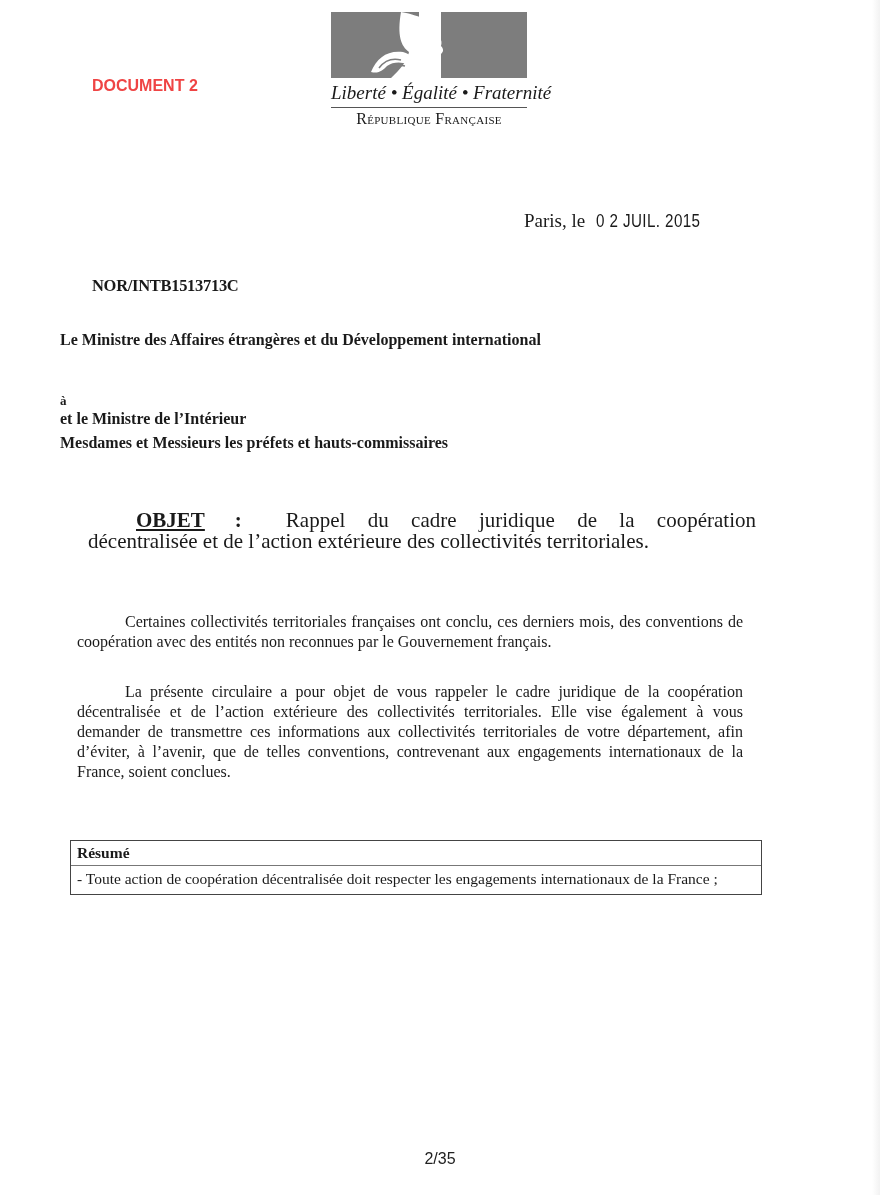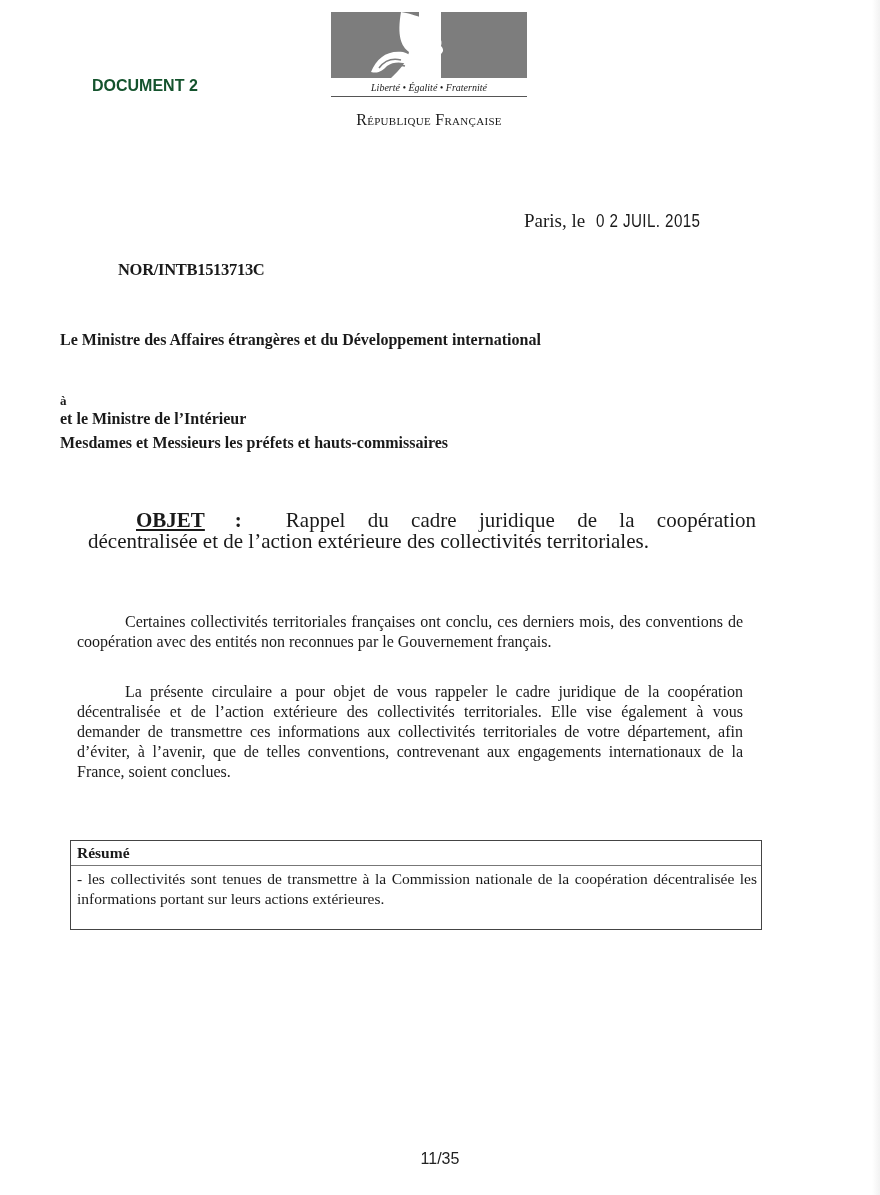--- a/index.html
+++ b/index.html
@@ -1,38 +1,38 @@
 <!DOCTYPE html>
 <html><head>
 <meta charset="utf-8">
 <style>
   html, body { margin: 0; padding: 0; background: #ffffff; }
   body { width: 880px; height: 1195px; position: relative; overflow: hidden;
          font-family: "Liberation Serif", serif; color: #1a1a1a; }
   .abs { position: absolute; }
-  .doc-label { left: 92px; top: 77px; font-family: "Liberation Sans", sans-serif; font-weight: bold; font-size: 16px; color: #14532d; }
+  .doc-label { left: 92px; top: 77px; font-family: "Liberation Sans", sans-serif; font-weight: bold; font-size: 16px; color: #ef4444; }
   .logo { left: 331px; top: 12px; width: 196px; }
   .logo-img { width: 196px; height: 66px; position: relative; }
-  .motto { font-style: italic; font-size: 10px; text-align: center; margin-top: 4px; padding-bottom: 3px; border-bottom: 1px solid #555; white-space: nowrap; }
-  .republic { font-size: 16px; text-align: center; margin-top: 14px; letter-spacing: 0.3px; font-variant: small-caps; white-space: nowrap; }
+  .motto { font-style: italic; font-size: 19px; text-align: center; margin-top: 4px; padding-bottom: 3px; border-bottom: 1px solid #555; white-space: nowrap; }
+  .republic { font-size: 16px; text-align: center; margin-top: 2px; letter-spacing: 0.3px; font-variant: small-caps; white-space: nowrap; }
   .date { left: 524px; top: 210px; font-size: 19px; }
   .date .stamp { font-family: "Liberation Sans Narrow", "Liberation Sans", sans-serif; font-size: 19px; letter-spacing: 0.5px; transform: scaleX(0.8); display: inline-block; transform-origin: left; margin-left: 6px; }
-  .nor { left: 92px; top: 260px; font-weight: bold; font-size: 16.5px; letter-spacing: -0.3px; margin-left: 26px; }
+  .nor { left: 92px; top: 276px; font-weight: bold; font-size: 16.5px; letter-spacing: -0.3px; }
   .center { left: 60px; width: 760px; font-weight: bold; font-size: 16px; }
   .t1 { top: 331px; }
   .t2 { top: 370px; margin-top: 40px; }
   .t3 { top: 393px; font-size: 13px; }
   .t4 { top: 434px; }
   .objet { left: 88px; top: 510px; width: 668px; font-size: 21px; line-height: 21px; text-align: justify; }
   .objet .lbl { font-weight: bold; text-decoration: underline; margin-left: 48px; }
   .objet .colon { margin: 0 44px 0 30px; font-weight: bold; }
   .para { left: 77px; width: 666px; font-size: 16px; line-height: 20px; text-align: justify; text-indent: 48px; }
   .p1 { top: 612px; }
   .p2 { top: 682px; }
-  .summary { left: 70px; top: 840px; width: 680px; border: 1.5px solid #444; padding: 2px 4px 17px 6px; font-size: 15.5px; line-height: 20px; }
+  .summary { left: 70px; top: 840px; width: 680px; border: 1.5px solid #444; padding: 2px 4px 2px 6px; font-size: 15.5px; line-height: 20px; }
   .summary .title { font-weight: bold; border-bottom: 1px solid #777; margin: 0 -4px 0 -6px; padding: 0 4px 2px 6px; }
   .summary .line { border-bottom: 1px solid #999; margin: 0 -4px 0 -6px; padding: 3px 4px 3px 6px; text-align: justify; }
   .summary .line:last-child { border-bottom: none; }
   .pagenum { left: 0; width: 880px; top: 1150px; text-align: center; font-family: "Liberation Sans", sans-serif; font-size: 16px; color: #222; }
   .edge { right: 0; top: 0; width: 8px; height: 1195px; background: linear-gradient(to right, #ffffff, #f2f2f2); }
 </style>
 </head>
 <body>
 
 <div class="abs doc-label">DOCUMENT 2</div>
@@ -66,18 +66,18 @@
 
 <div class="abs objet">
   <span class="lbl">OBJET</span><span class="colon">:</span><span>Rappel du cadre juridique de la coopération décentralisée et de l’action extérieure des collectivités territoriales.</span>
 </div>
 
 <div class="abs para p1">Certaines collectivités territoriales françaises ont conclu, ces derniers mois, des conventions de coopération avec des entités non reconnues par le Gouvernement français.</div>
 <div class="abs para p2">La présente circulaire a pour objet de vous rappeler le cadre juridique de la coopération décentralisée et de l’action extérieure des collectivités territoriales. Elle vise également à vous demander de transmettre ces informations aux collectivités territoriales de votre département, afin d’éviter, à l’avenir, que de telles conventions, contrevenant aux engagements internationaux de la France, soient conclues.</div>
 
 <div class="abs summary">
   <div class="title">Résumé</div>
-  <div class="line">- les collectivités sont tenues de transmettre à la Commission nationale de la coopération décentralisée les informations portant sur leurs actions extérieures.</div>
+  <div class="line">- Toute action de coopération décentralisée doit respecter les engagements internationaux de la France ;</div>
 </div>
 
-<div class="abs pagenum">11/35</div>
+<div class="abs pagenum">2/35</div>
 
 <div class="abs edge"></div>
 
 </body></html>

